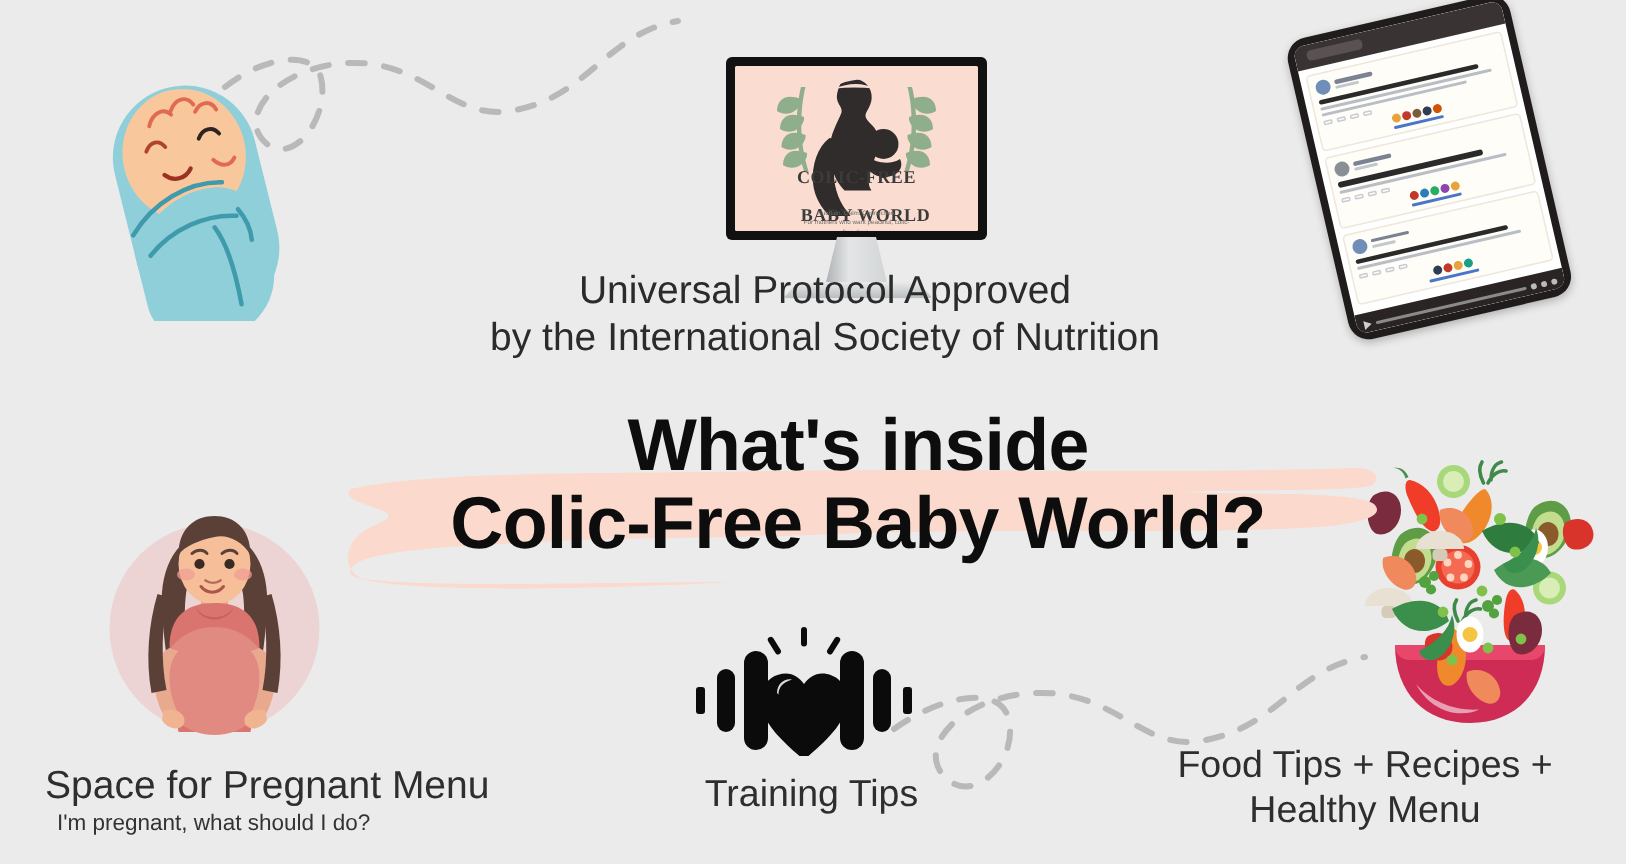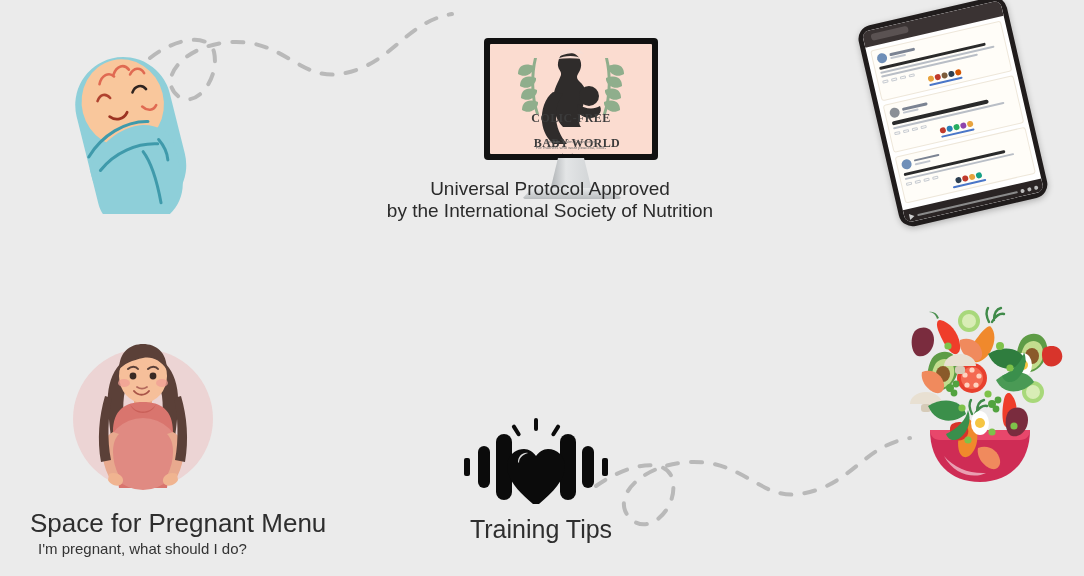--- a/index.html
+++ b/index.html
@@ -15,21 +15,21 @@
 
   
   .label {
     color: #2e2e2e;
     font-weight: 400;
     text-align: center;
     line-height: 1.18;
     white-space: pre-line;
   }
   #label-understanding { left: 20px; top: 214px; width: 256px; font-size: 27px; }
-  #label-protocol { left: 300px; top: 178px; width: 500px; font-size: 19px; color:#2b2b2b; }
+  #label-protocol { left: 300px; top: 178px; width: 500px; font-size: 26px; color:#2b2b2b; }
   #label-community { left: 878px; top: 238px; width: 170px; font-size: 25px; }
   #label-training { left: 436px; top: 515px; width: 210px; font-size: 25px; }
   #label-food { left: 770px; top: 496px; width: 280px; font-size: 25px; }
   #label-pregnant { left: 30px; top: 508px; width: 350px; font-size: 26px; text-align: left; }
   #label-pregnant-sub { left: 38px; top: 540px; width: 350px; font-size: 15px; text-align: left; color:#333; }
 
   
   #headline-wrap { left: 212px; top: 268px; width: 720px; height: 132px; }
   #brush { position:absolute; left: 16px; top: 38px; width: 696px; height: 88px; }
   #headline {
@@ -436,20 +436,29 @@
         <circle cx="118" cy="62" r="3.6"></circle>
         <circle cx="96" cy="88" r="3.6"></circle>
       <circle cx="70" cy="102" r="3.6"></circle>
         <circle cx="100" cy="126" r="3.6"></circle>
         <circle cx="76" cy="134" r="3.6"></circle>
       <circle cx="56" cy="40" r="3.6"></circle>
         <circle cx="122" cy="120" r="3.6"></circle>
     </g>
   </svg>
 
+  <div class="abs" id="headline-wrap">
+    <svg id="brush" viewBox="0 0 696 88" preserveAspectRatio="none">
+      <path d="M6,20 C60,8 160,10 290,8 C420,6 560,10 672,6 C688,5 694,12 686,18 C660,22 600,20 560,22 C620,24 676,22 688,30 C696,38 680,44 640,46 C560,50 420,46 330,50 C260,53 180,52 120,56 C80,58 40,60 18,66 C4,70 0,78 14,80 C60,86 180,82 260,82 C150,88 40,88 14,80 C0,74 2,58 12,50 C22,42 40,40 26,34 C10,28 0,26 6,20 Z" fill="#fbd9cd"></path>
+    </svg>
+    <div id="headline">What's inside
+Colic-Free Baby World?</div>
+  </div>
 
   <div class="abs label" id="label-protocol">Universal Protocol Approved
 by the International Society of Nutrition</div>
   <div class="abs label" id="label-training">Training Tips</div>
+  <div class="abs label" id="label-food">Food Tips + Recipes +
+Healthy Menu</div>
   <div class="abs label" id="label-pregnant">Space for Pregnant Menu</div>
   <div class="abs label" id="label-pregnant-sub">I'm pregnant, what should I do?</div>
 
 </div>
 
 </body></html>

